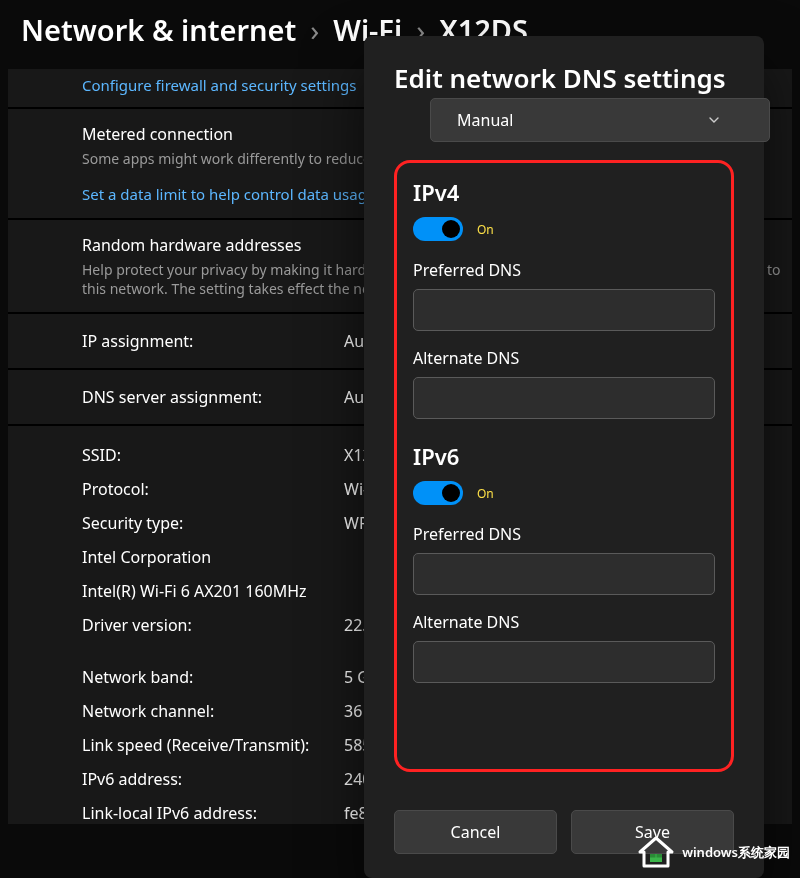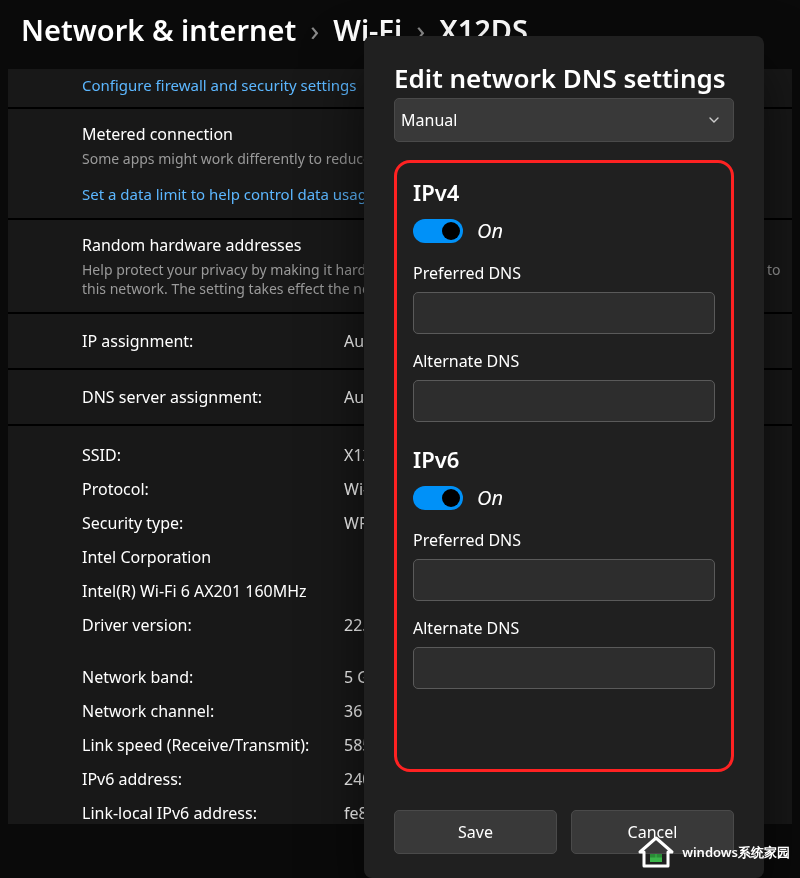--- a/index.html
+++ b/index.html
@@ -121,23 +121,24 @@
       position: relative;
       margin-bottom: 18px;
     }
     .select {
       width: 100%;
       background: #393939;
       border: 1px solid #4a4a4a;
       border-radius: 5px;
       color: #fff;
       font-size: 16px;
-      padding: 10px 6px;
+      padding: 10px 26px;
       appearance: none;
       cursor: pointer;
+      margin-left: 36px;
     }
     .select-chevron {
       position: absolute;
       right: 14px;
       top: 50%;
       transform: translateY(-50%);
       pointer-events: none;
     }
     .highlight-box {
       border: 3px solid #ff2222;
@@ -172,23 +173,22 @@
     .toggle-knob {
       position: absolute;
       width: 18px;
       height: 18px;
       background: #000;
       border-radius: 50%;
       top: 3px;
       right: 3px;
     }
     .toggle-label {
-      font-size: 20px;
-      color: #ffffff;
-      font-style: italic;
+      font-size: 12px;
+      color: #fde047;
     }
     .field-label {
       font-size: 16px;
       color: #fff;
       margin-bottom: 8px;
     }
     .text-input {
       width: 100%;
       background: #2d2d2d;
       border: 1px solid #5a5a5a;
@@ -354,22 +354,22 @@
     </div>
 
     <div class="field-label">Preferred DNS</div>
     <input class="text-input" value="" style="">
 
     <div class="field-label">Alternate DNS</div>
     <input class="text-input" style="margin-bottom: 0px;" value="">
   </div>
 
   <div class="dialog-buttons">
+    <button class="dlg-btn">Cancel</button>
     <button class="dlg-btn">Save</button>
-    <button class="dlg-btn">Cancel</button>
   </div>
 </div>
 
 <div class="watermark">
   <span>
     <svg width="40" height="36" viewBox="0 0 40 36">
       <path d="M20 4 L36 18 L32 18 L32 32 L8 32 L8 18 L4 18 Z" fill="none" stroke="#fff" stroke-width="3" stroke-linejoin="round"></path>
       <rect x="14" y="20" width="12" height="8" fill="#3bb54a"></rect>
       <rect x="14" y="20" width="5.5" height="3.5" fill="#2a8a36"></rect>
       <rect x="20.5" y="20" width="5.5" height="3.5" fill="#2a8a36"></rect>

